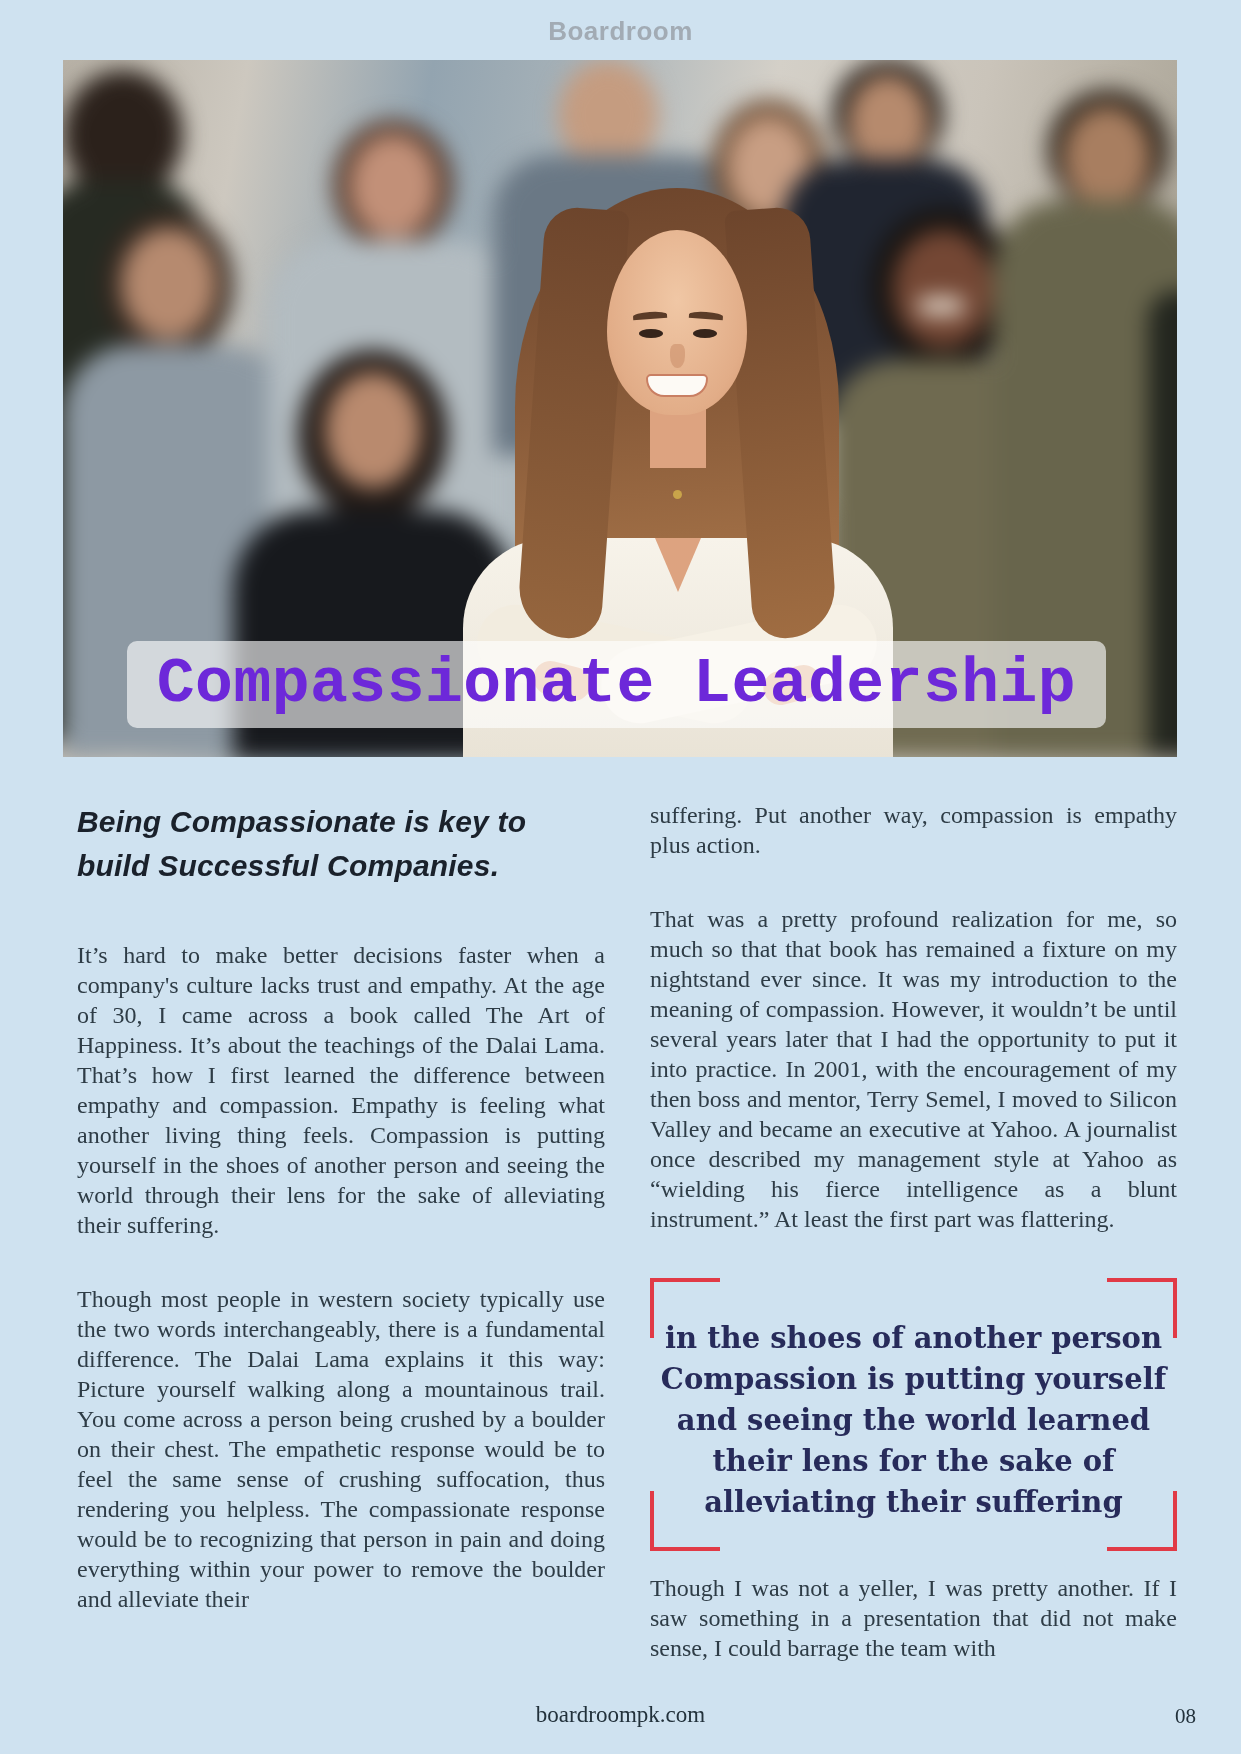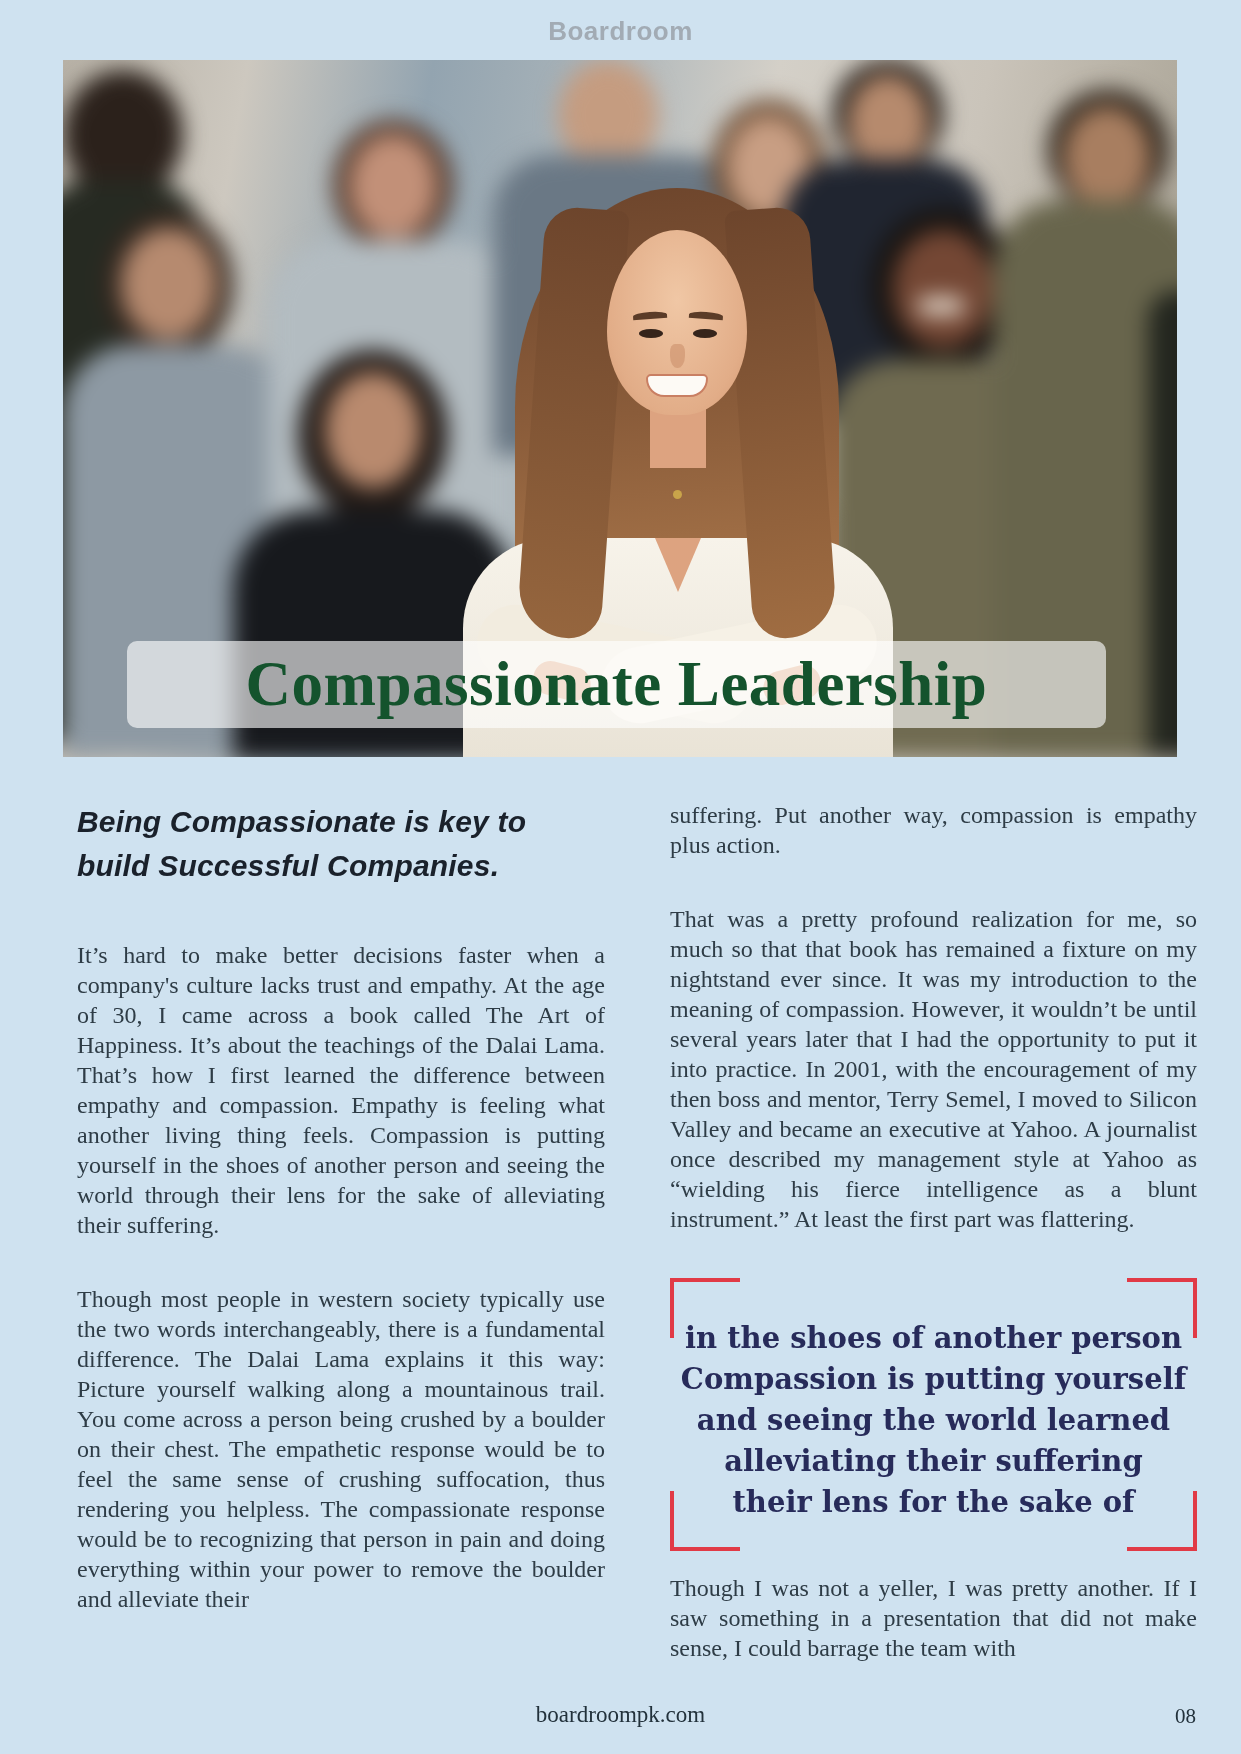--- a/index.html
+++ b/index.html
@@ -87,27 +87,27 @@
   .l-arm-r { left:536px; top:566px; width:280px; height:76px; background:#f6f1e6; border-radius:40px; transform:rotate(-12deg); }
   .l-hand-l { left:470px; top:604px; width:58px; height:34px; background:#e3ae8a; border-radius:18px; transform:rotate(14deg); }
   .l-hand-r { left:700px; top:608px; width:58px; height:34px; background:#e3ae8a; border-radius:18px; transform:rotate(-14deg); }
   
   .title-band {
     position:absolute; left:64px; top:581px; width:979px; height:87px;
     background:rgba(255,255,255,0.62); border-radius:10px;
     display:flex; align-items:center; justify-content:center;
   }
   .title-band h1 {
-    font-family:Liberation Serif, serif; font-weight:bold;
-    font-size:63px; color:#14532d; letter-spacing:0.5px; white-space:nowrap;
+    font-family:Liberation Mono, monospace; font-weight:bold;
+    font-size:63px; color:#6d28d9; letter-spacing:0.5px; white-space:nowrap;
   }
   
   .col { position:absolute; top:800px; text-align:justify; color:#2e3c46; }
   .col-left  { left:77px;  width:528px; }
-  .col-right { left:650px; width:527px;margin-left:20px; }
+  .col-right { left:650px; width:527px; }
   .lead-heading {
     font-family:"Liberation Sans", sans-serif; font-style:italic; font-weight:bold;
     font-size:30px; line-height:44px; color:#1a212b; text-align:left;
     letter-spacing:0.2px; margin-bottom:52px;
   }
   .col p { font-size:24px; line-height:30px; margin-bottom:44px; }
   
   .quote-box {
     position:relative; margin:24px 0 22px; padding:40px 10px 28px;
     text-align:center; font-family:"DejaVu Serif", serif; font-weight:bold;
@@ -196,22 +196,22 @@
     <p>suffering. Put another way, compassion is empathy plus action.</p>
     <p>That was a pretty profound realization for me, so much so that that book has remained a fixture on my nightstand ever since. It was my introduction to the meaning of compassion. However, it wouldn’t be until several years later that I had the opportunity to put it into practice. In 2001, with the encouragement of my then boss and mentor, Terry Semel, I moved to Silicon Valley and became an executive at Yahoo. A journalist once described my management style at Yahoo as “wielding his fierce intelligence as a blunt instrument.” At least the first part was flattering.</p>
     <div class="quote-box">
       <span class="corner tl"></span>
       <span class="corner tr"></span>
       <span class="corner bl"></span>
       <span class="corner br"></span>
       <div>in the shoes of another person</div>
       <div>Compassion is putting yourself</div>
       <div>and seeing the world learned</div>
+      <div>their lens for the sake of</div>
       <div>alleviating their suffering</div>
-      <div>their lens for the sake of</div>
     </div>
     <p>Though I was not a yeller, I was pretty another. If I saw something in a presentation that did not make sense, I could barrage the team with</p>
   </div>
 
   <div class="footer">
     <div class="site">boardroompk.com</div>
     <div class="pageno">08</div>
   </div>
 
 </div>

